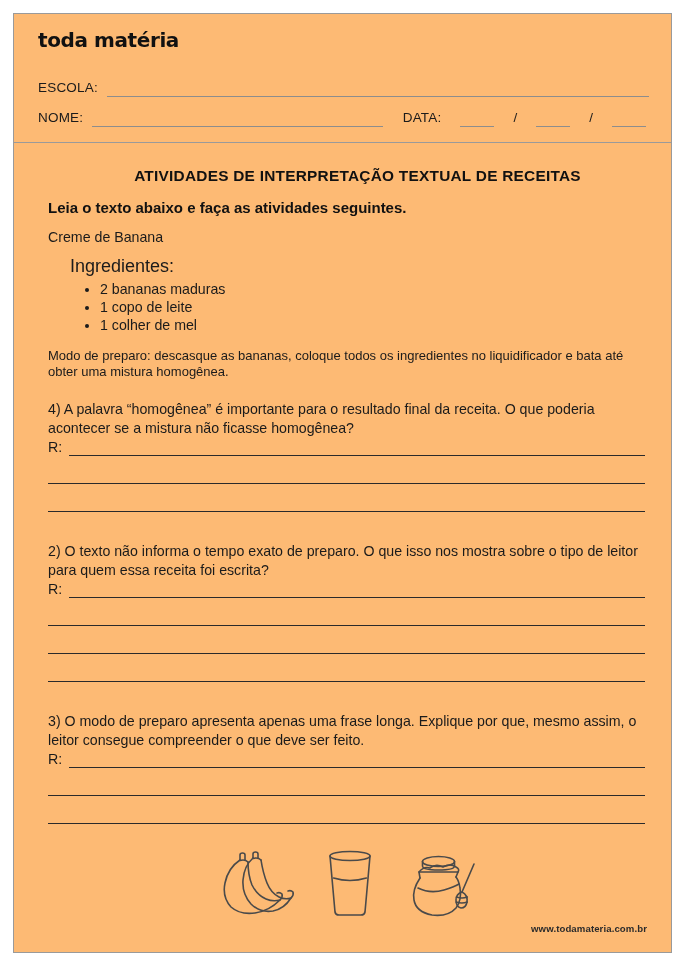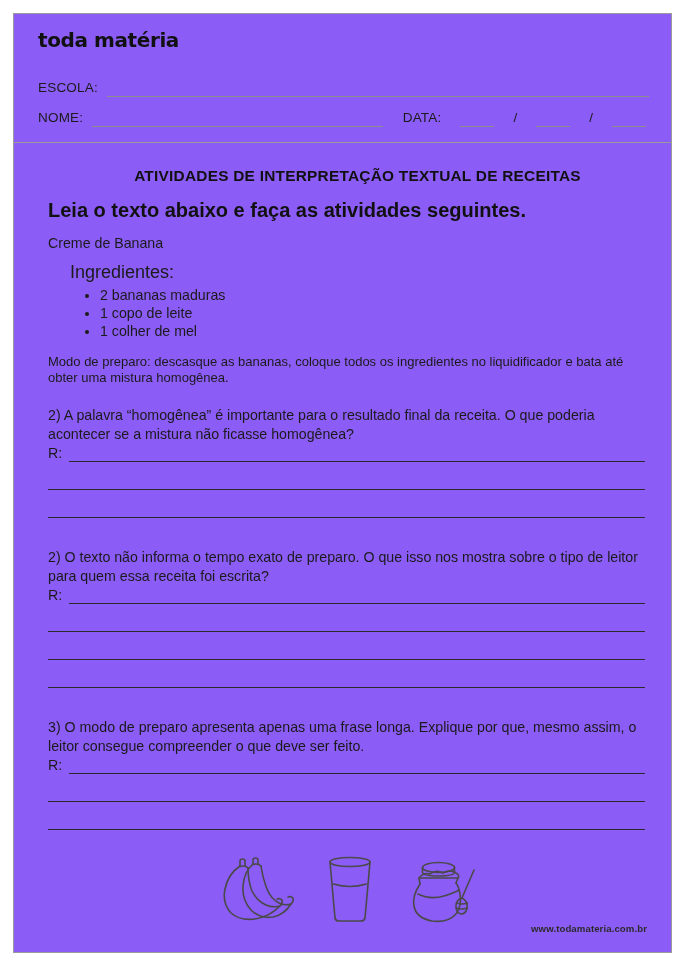--- a/index.html
+++ b/index.html
@@ -17,21 +17,21 @@
     height: 967px;
     background: #ffffff;
   }
   .sheet {
     position: absolute;
     left: 13px;
     top: 13px;
     width: 659px;
     height: 940px;
     border: 1.5px solid #9a9a9a;
-    background: #8b5cf6;
+    background: #fdba74;
   }
   
   .header {
     position: relative;
     height: 129px;
     border-bottom: 1.5px solid #9a9a9a;
     padding: 16px 22px 0 24px;
   }
   .logo {
     font-family: "DejaVu Sans", sans-serif;
@@ -90,21 +90,21 @@
   }
   .title {
     text-align: center;
     font-size: 15.4px;
     font-weight: 700;
     letter-spacing: 0.25px;
     color: #111;
     margin: 0 0 14px 22px;
   }
   .lead {
-    font-size: 20px;
+    font-size: 15px;
     font-weight: 700;
     color: #111;
     margin-bottom: 13px;
   }
   .recipe-name {
     font-size: 14.2px;
     margin-bottom: 11px;
   }
   .ingredients-head {
     font-size: 18px;
@@ -211,21 +211,21 @@
 
       <ul class="ingredients">
         <li>2 bananas maduras</li>
         <li>1 copo de leite</li>
         <li>1 colher de mel</li>
       </ul>
 
       <div class="method">Modo de preparo: descasque as bananas, coloque todos os ingredientes no liquidificador e bata até obter uma mistura homogênea.</div>
 
       <div class="question">
-        <div class="q-text">2) A palavra “homogênea” é importante para o resultado final da receita. O que poderia acontecer se a mistura não ficasse homogênea?</div>
+        <div class="q-text">4) A palavra “homogênea” é importante para o resultado final da receita. O que poderia acontecer se a mistura não ficasse homogênea?</div>
         <div class="answer-first">
           <span class="r-label">R:</span>
           <span class="answer-rule"></span>
         </div>
         <div class="answer-line"></div>
         <div class="answer-line"></div>
       </div>
       <div class="q-gap"></div>
 
       <div class="question">

